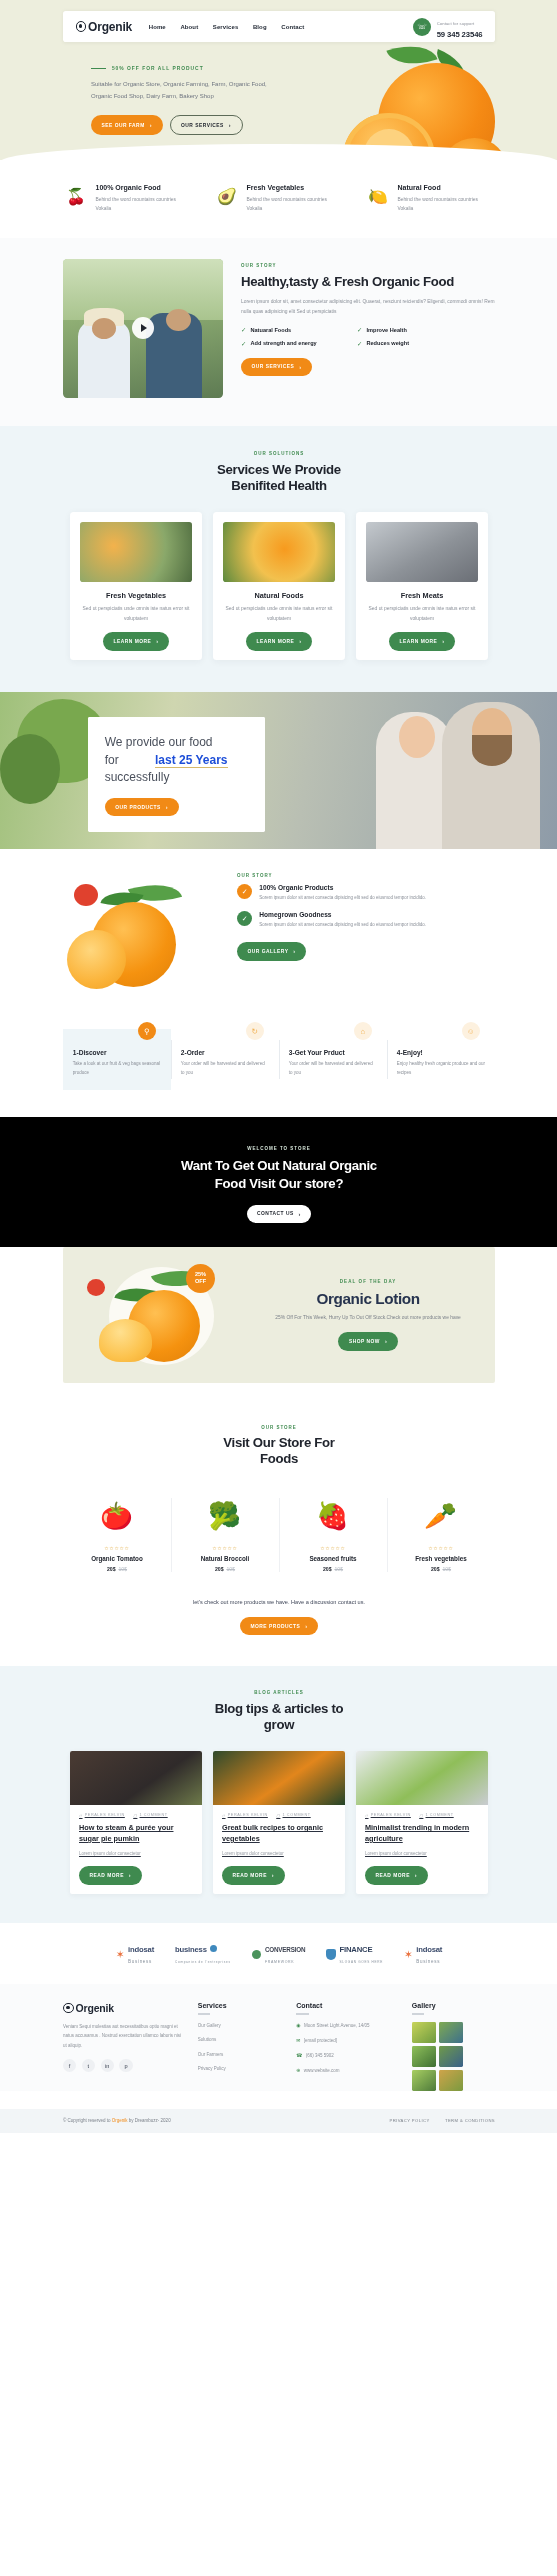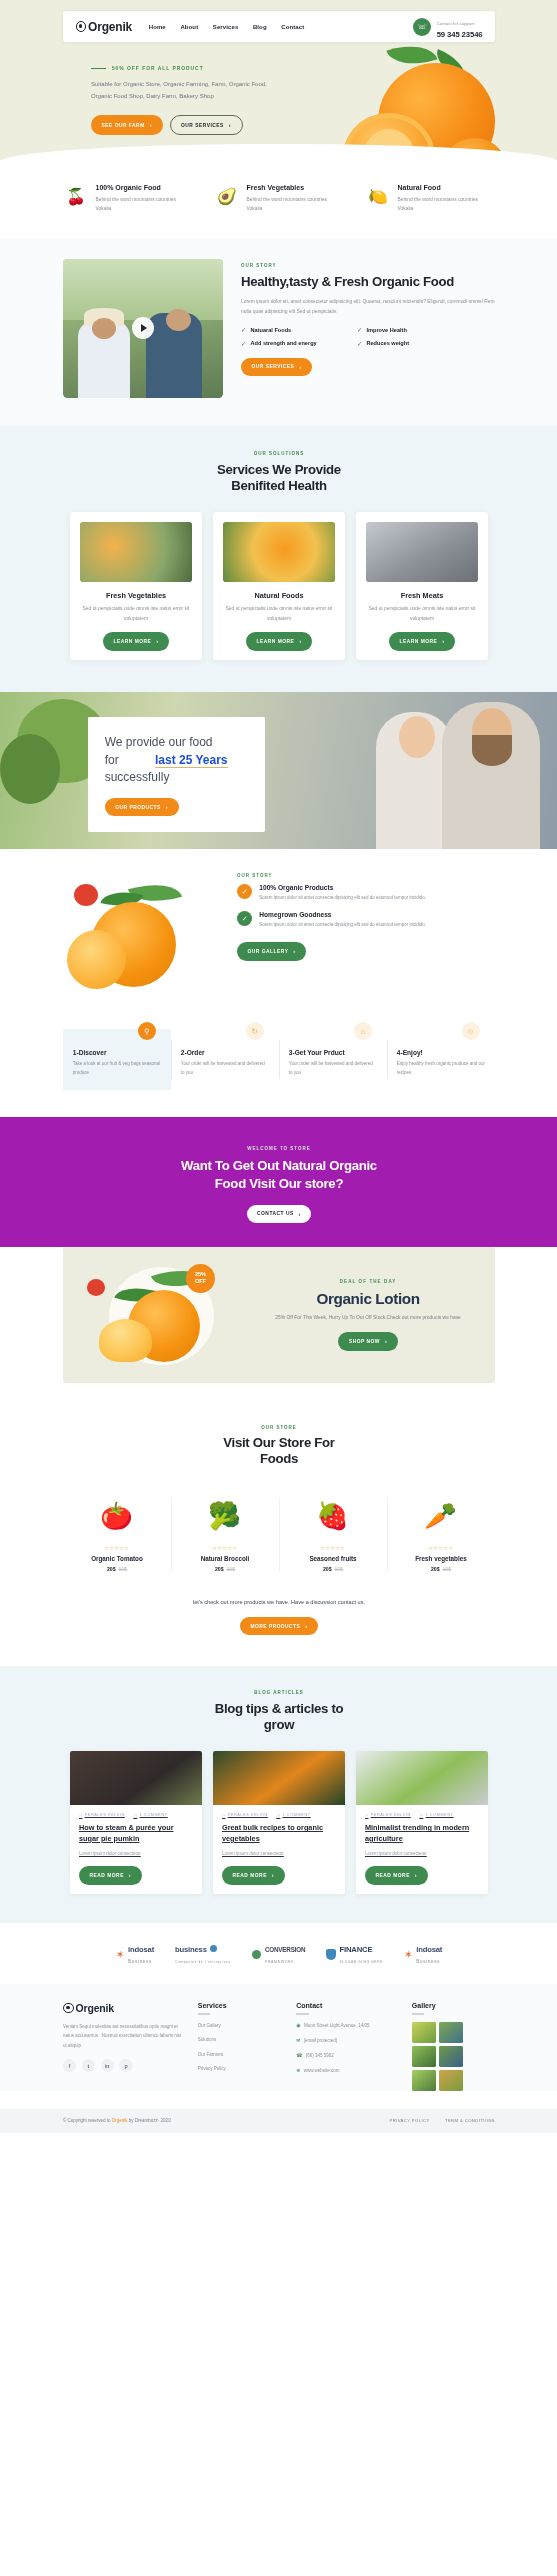--- a/index.html
+++ b/index.html
@@ -195,21 +195,21 @@
   .step:not(:first-child):before { content:""; position:absolute;left:0;top:11px;bottom:11px;width:0.7px;background:#e7ebef; }
   .step-ico {
     position: absolute; right: 15.3px; top: -7px; width: 18px; height: 18px; border-radius: 50%;
     background: #fdf1df; display: flex; align-items: center; justify-content: center; font-size: 7.7px; color: #f1b255;
   }
   .step.active .step-ico { background: #f18a16; color: #fff; }
   .step h4 { font-size: 6.6px; font-weight: 700; color: #21252e; margin: 8.4px 0 4.9px; }
   .step p { font-size: 4.5px; line-height: 1.95; color: #8a8f98; }
 
   
-  .green-cta { background: #a21caf; padding: 29px 0 84px; text-align: center; position: relative; }
+  .green-cta { background: #000000; padding: 29px 0 84px; text-align: center; position: relative; }
   .green-cta .mini-eyebrow { color: #d9e8dc; }
   .green-cta h2 { font-size: 13.2px; line-height: 1.4; font-weight: 800; color: #fff; letter-spacing: -0.3px; margin-bottom: 11px; }
 
   
   .deal-wrap { background: #fff; position: relative; padding-bottom: 24px; }
   .deal {
     width: 432px; margin: -60px auto 0; background: #ecedde; border-radius: 2.1px;
     display: flex; align-items: center; padding: 15.3px 18px; position: relative; min-height: 112px;
   }
   .deal-art { width: 174px; height: 105px; position: relative; flex: 0 0 174px; }

